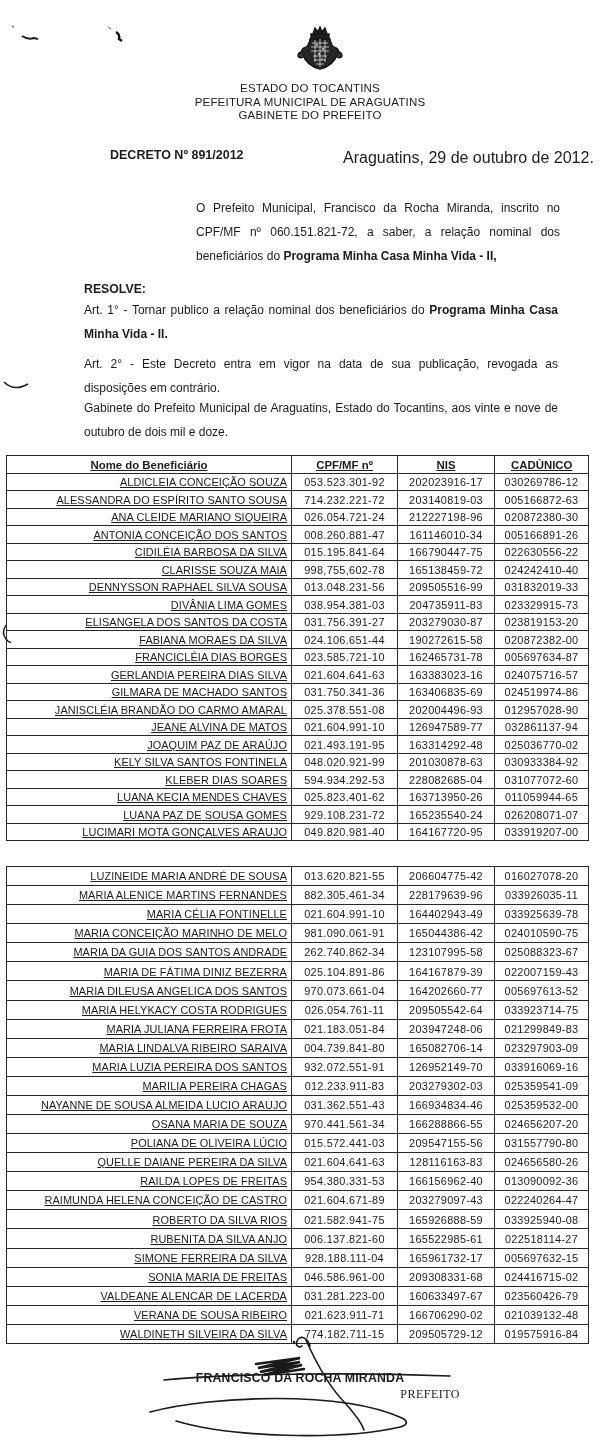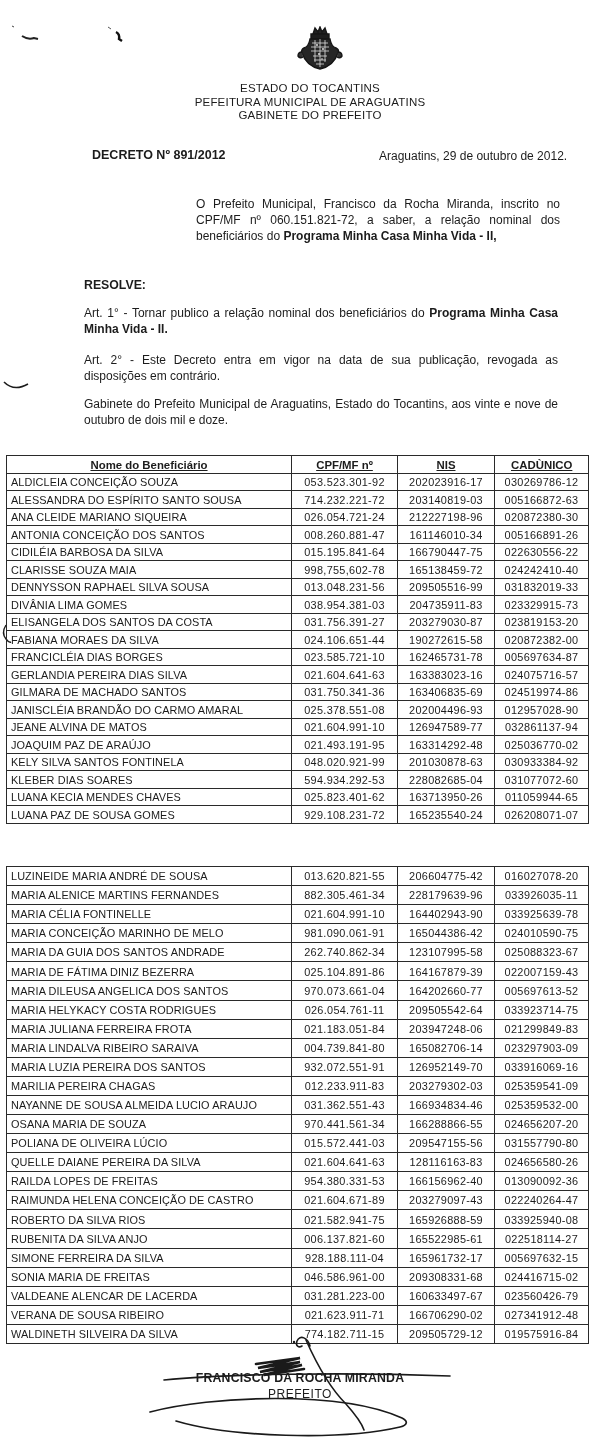--- a/index.html
+++ b/index.html
@@ -9,50 +9,50 @@
     -webkit-font-smoothing:antialiased;
   }
   .page{position:absolute;inset:0;overflow:hidden;}
 
   
   .crest{position:absolute;left:296;top:26px;left:296px;width:48px;height:58px;}
   .letterhead{position:absolute;left:0;top:82px;width:620px;text-align:center;
     font-size:11.5px;line-height:13.6px;letter-spacing:.2px;}
 
   
-  .decree-number{position:absolute;left:92px;top:148px;font-weight:bold;font-size:12.5px;}
-  .decree-date{position:absolute;left:343px;top:149px;font-size:12px;margin-left:36px;}
-
-  
-  .para{position:absolute;font-size:12px;line-height:16px;text-align:justify;}
+  .decree-number{position:absolute;left:110px;top:148px;font-weight:bold;font-size:12.5px;}
+  .decree-date{position:absolute;left:343px;top:149px;font-size:16px;}
+
+  
+  .para{position:absolute;font-size:12px;line-height:24px;text-align:justify;}
   .preamble{left:196px;top:196px;width:364px;}
   .resolve{left:84px;top:277px;font-weight:bold;font-size:12.3px;}
-  .art1{left:84px;top:305px;width:474px;}
+  .art1{left:84px;top:298px;width:474px;}
   .art2{left:84px;top:352px;width:474px;}
   .closing{left:84px;top:396px;width:474px;}
   .para b{font-weight:bold;}
 
   
   .tbl{position:absolute;left:6px;width:582px;border-collapse:collapse;table-layout:fixed;}
   .tbl-1{top:455px;}
   .tbl-2{top:866px;padding-left:32px;}
   .tbl th,.tbl td{border:1.6px solid #2a2a2a;overflow:hidden;white-space:nowrap;}
   .tbl th{font-size:11.4px;font-weight:bold;text-align:center;padding:1px 16px;height:15px;margin-top:34px;}
   .tbl th span{text-decoration:underline;}
   .tbl td{font-size:10.9px;padding:1.6px 4px 1.4px 4px;height:13.5px;}
   .tbl-2 td{padding:2.4px 4px 2.2px 4px;}
-  .tbl td.name{text-align:left;letter-spacing:.1px;}
+  .tbl td.name{text-align:right;letter-spacing:.1px;text-decoration:underline;}
   .tbl td.num{text-align:center;letter-spacing:.3px;}
 
   
   .sig-scrawl{position:absolute;left:138px;top:1330px;width:364px;height:116px;}
   .sig-name{position:absolute;left:140px;top:1371px;width:320px;text-align:center;
     font-weight:bold;font-size:12.3px;letter-spacing:.2px;}
-  .sig-title{position:absolute;left:140px;top:1387px;width:320px;text-align:center;
-    font-size:12px;letter-spacing:.5px;}
+  .sig-title{position:absolute;left:140px;top:1387px;width:320px;text-align:right;
+    font-size:12px;letter-spacing:.5px;font-family:Liberation Serif, serif;}
 
   
   .mark{position:absolute;}
 </style>
 </head>
 <body>
 
 <div class="page">
 
   <svg class="mark" style="left:4px;top:24px;width:170px;height:24px" viewBox="0 0 170 24">
@@ -235,20 +235,26 @@
           <td class="num">025.823.401-62</td>
           <td class="num">163713950-26</td>
           <td class="num">011059944-65</td>
         </tr>
         <tr>
           <td class="name">LUANA PAZ DE SOUSA GOMES</td>
           <td class="num">929.108.231-72</td>
           <td class="num">165235540-24</td>
           <td class="num">026208071-07</td>
         </tr>
+        <tr>
+          <td class="name">LUCIMARI MOTA GONÇALVES ARAUJO</td>
+          <td class="num">049.820.981-40</td>
+          <td class="num">164167720-95</td>
+          <td class="num">033919207-00</td>
+        </tr>
       </tbody>
   </table>
 
   <table class="tbl tbl-2">
     <colgroup>
         <col style="width:285px">
         <col style="width:106px">
         <col style="width:97px">
         <col style="width:94px">
       </colgroup>
@@ -261,21 +267,21 @@
         </tr>
         <tr>
           <td class="name">MARIA ALENICE MARTINS FERNANDES</td>
           <td class="num">882.305.461-34</td>
           <td class="num">228179639-96</td>
           <td class="num">033926035-11</td>
         </tr>
         <tr>
           <td class="name">MARIA CÉLIA FONTINELLE</td>
           <td class="num">021.604.991-10</td>
-          <td class="num">164402943-90</td>
+          <td class="num">164402943-49</td>
           <td class="num">033925639-78</td>
         </tr>
         <tr>
           <td class="name">MARIA CONCEIÇÃO MARINHO DE MELO</td>
           <td class="num">981.090.061-91</td>
           <td class="num">165044386-42</td>
           <td class="num">024010590-75</td>
         </tr>
         <tr>
           <td class="name">MARIA DA GUIA DOS SANTOS ANDRADE</td>
@@ -388,21 +394,21 @@
         <tr>
           <td class="name">VALDEANE ALENCAR DE LACERDA</td>
           <td class="num">031.281.223-00</td>
           <td class="num">160633497-67</td>
           <td class="num">023560426-79</td>
         </tr>
         <tr>
           <td class="name">VERANA DE SOUSA RIBEIRO</td>
           <td class="num">021.623.911-71</td>
           <td class="num">166706290-02</td>
-          <td class="num">027341912-48</td>
+          <td class="num">021039132-48</td>
         </tr>
         <tr>
           <td class="name">WALDINETH SILVEIRA DA SILVA</td>
           <td class="num">774.182.711-15</td>
           <td class="num">209505729-12</td>
           <td class="num">019575916-84</td>
         </tr>
       </tbody>
   </table>
 

